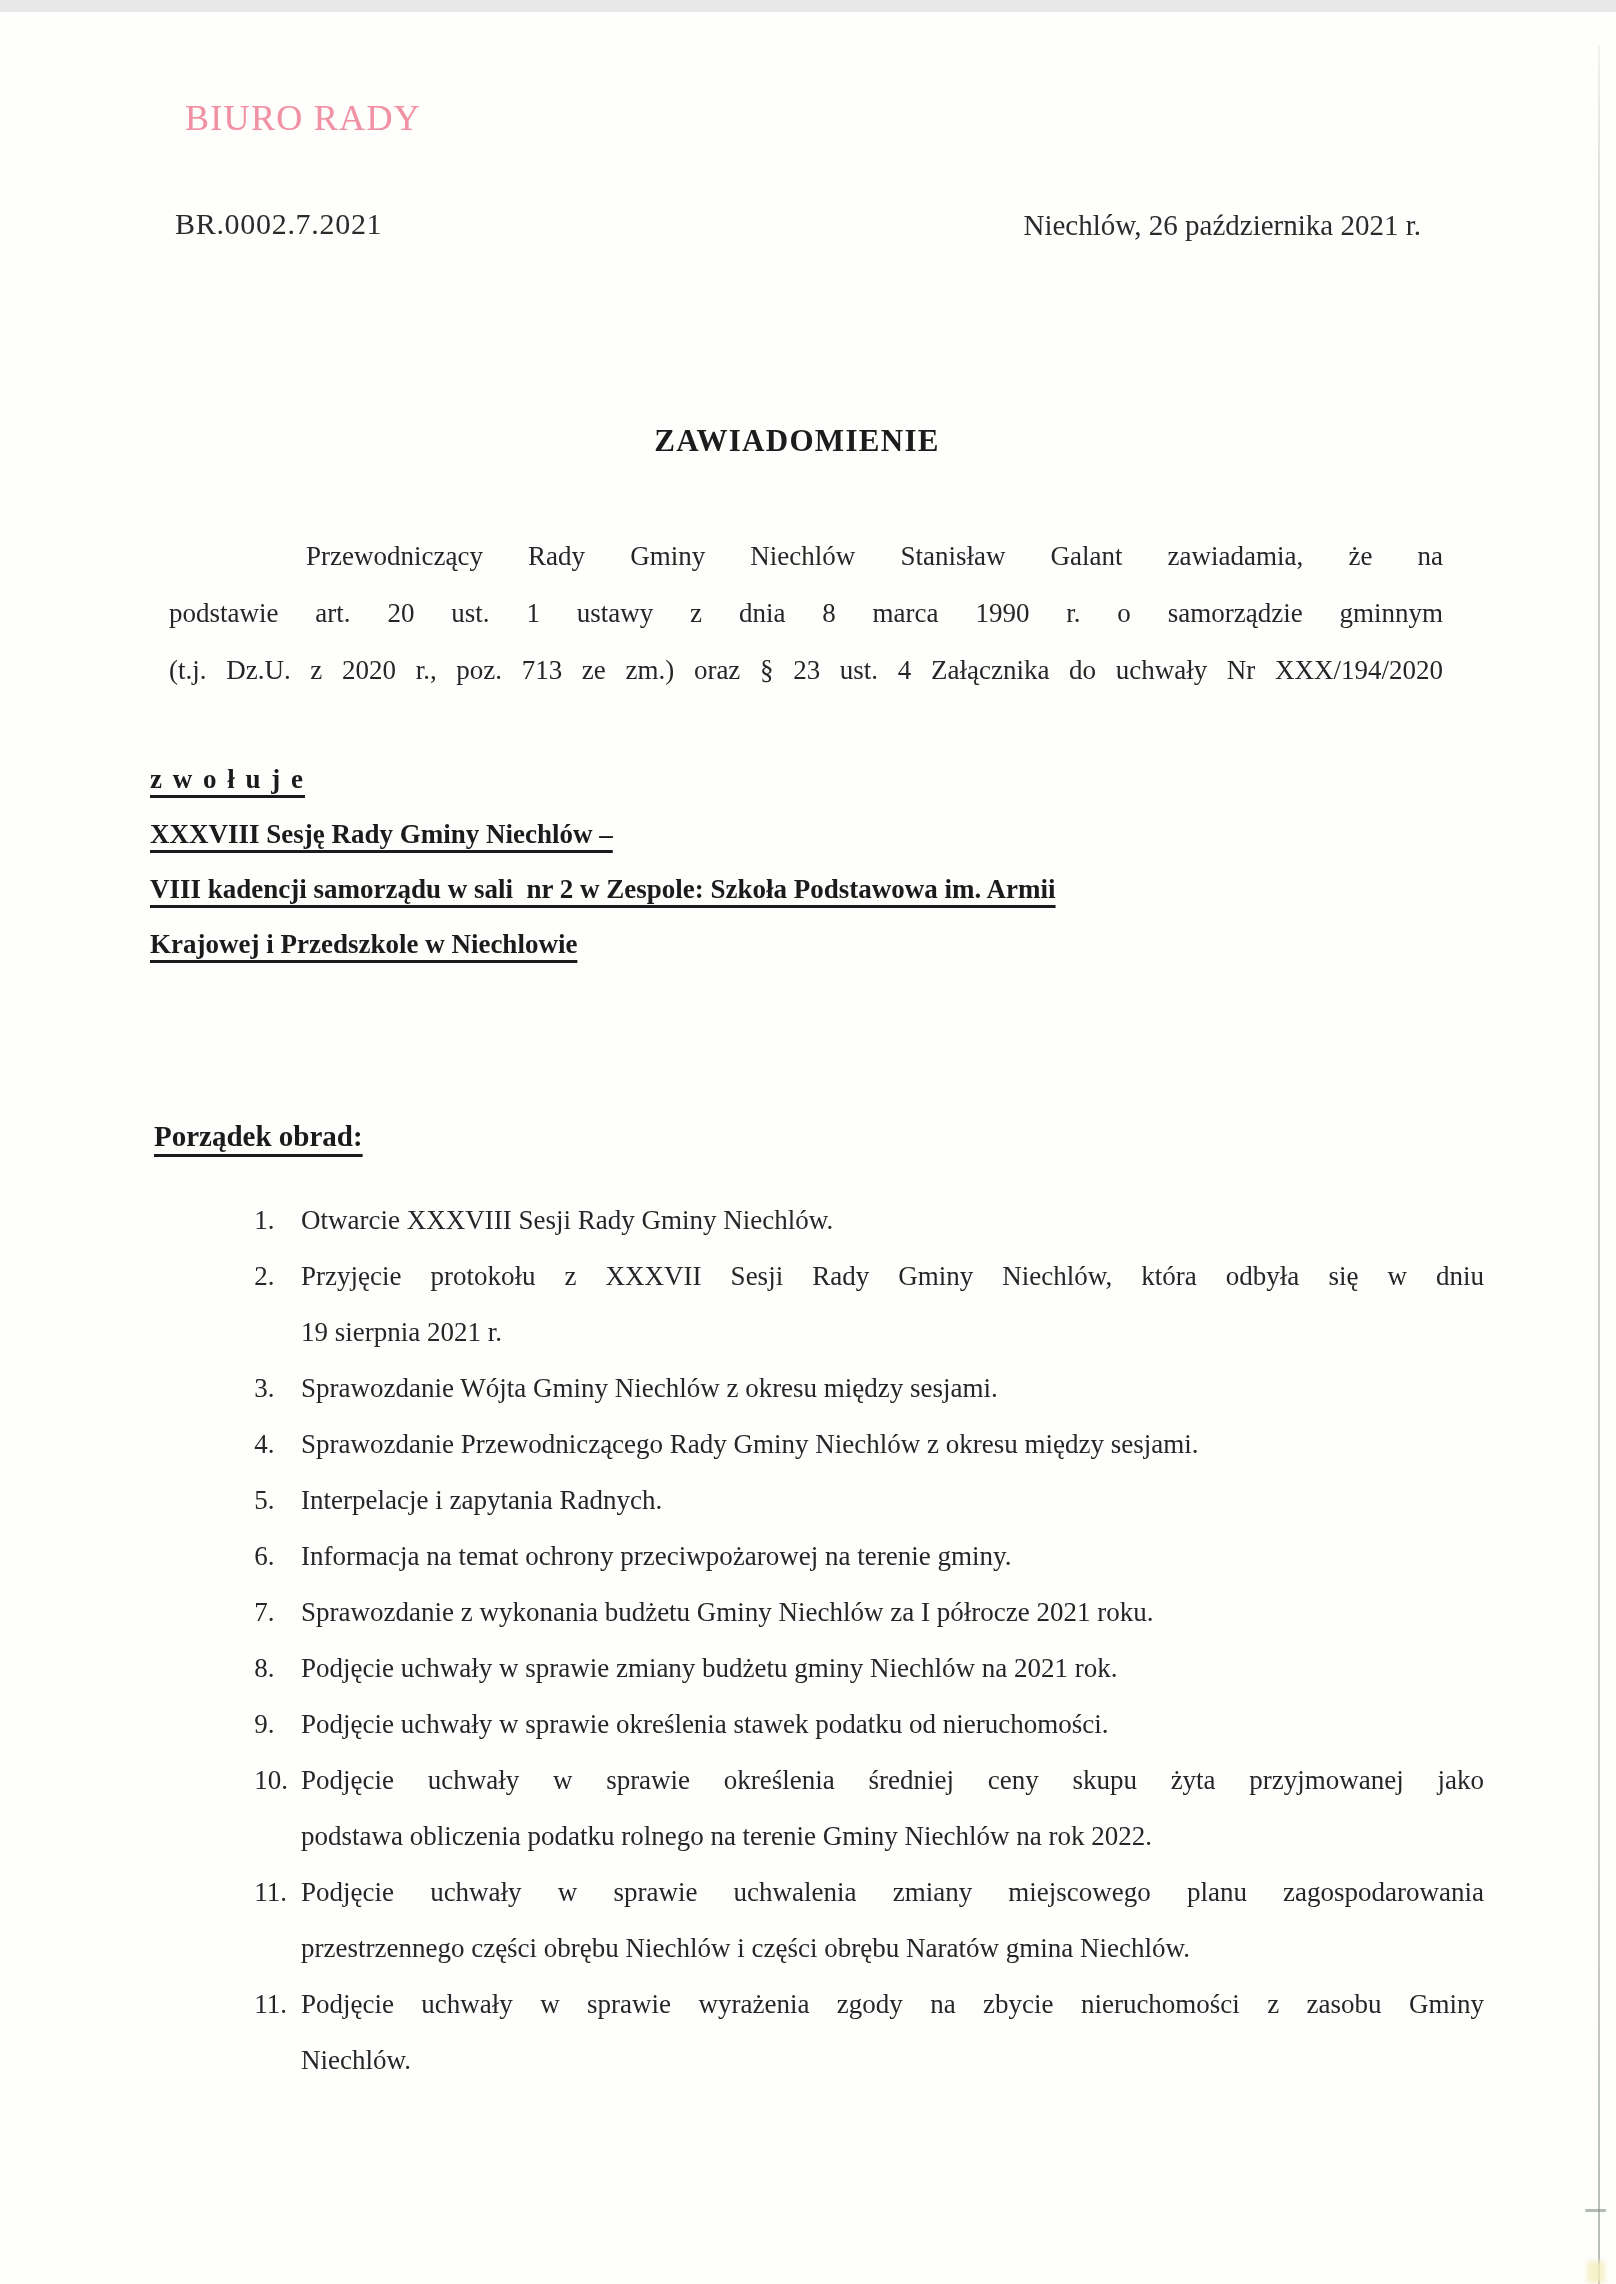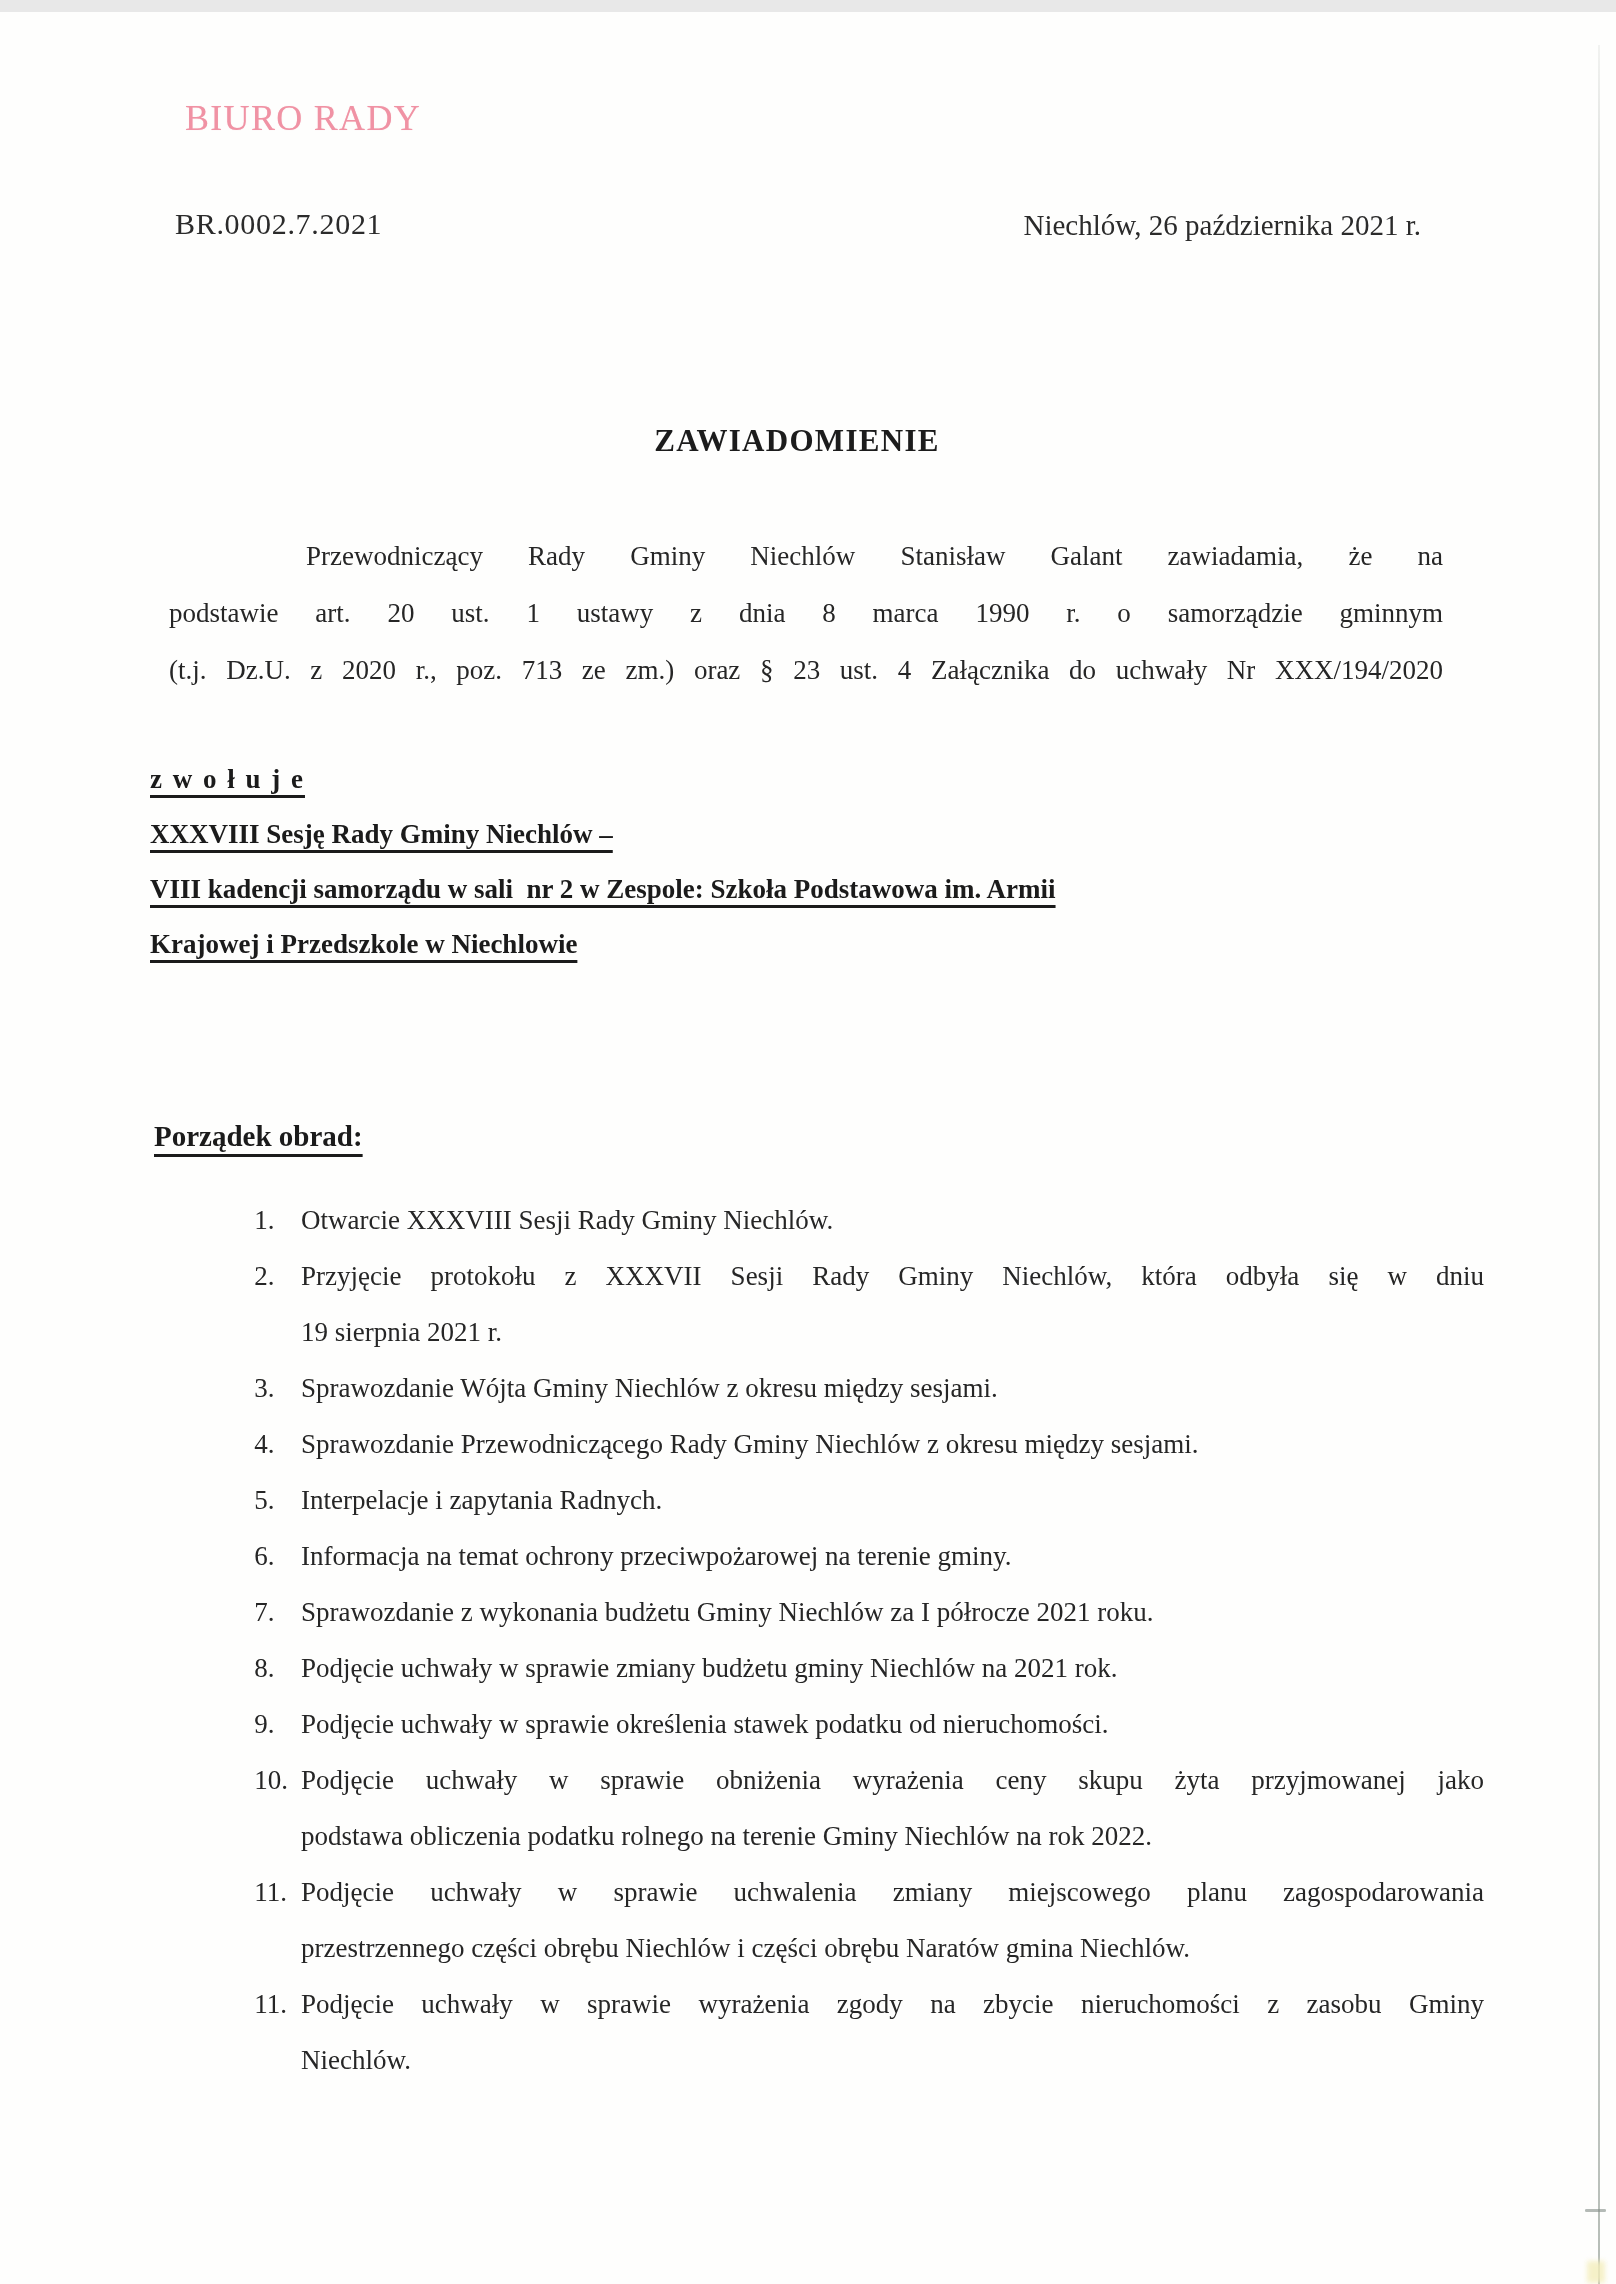--- a/index.html
+++ b/index.html
@@ -240,21 +240,21 @@
       </li>
       <li class="agenda-item">
         <span class="agenda-num">9.</span>
         <span class="agenda-text">
           <div class="agenda-line">Podjęcie uchwały w sprawie określenia stawek podatku od nieruchomości.</div>
         </span>
       </li>
       <li class="agenda-item">
         <span class="agenda-num">10.</span>
         <span class="agenda-text">
-          <div class="agenda-line justify">Podjęcie uchwały w sprawie obniżenia wyrażenia ceny skupu żyta przyjmowanej jako</div>
+          <div class="agenda-line justify">Podjęcie uchwały w sprawie określenia średniej ceny skupu żyta przyjmowanej jako</div>
           <div class="agenda-line">podstawa obliczenia podatku rolnego na terenie Gminy Niechlów na rok 2022.</div>
         </span>
       </li>
       <li class="agenda-item">
         <span class="agenda-num">11.</span>
         <span class="agenda-text">
           <div class="agenda-line justify">Podjęcie uchwały w sprawie uchwalenia zmiany miejscowego planu zagospodarowania</div>
           <div class="agenda-line">przestrzennego części obrębu Niechlów i części obrębu Naratów gmina Niechlów.</div>
         </span>
       </li>

